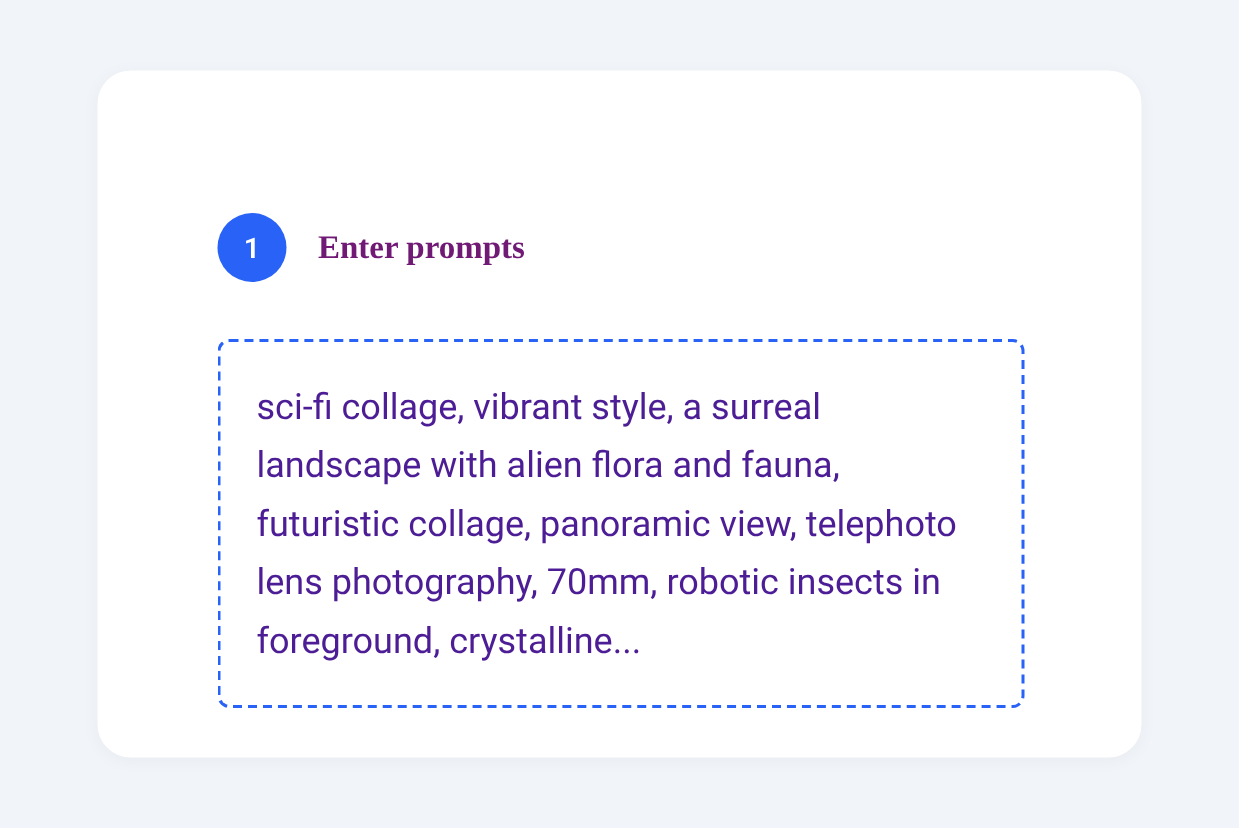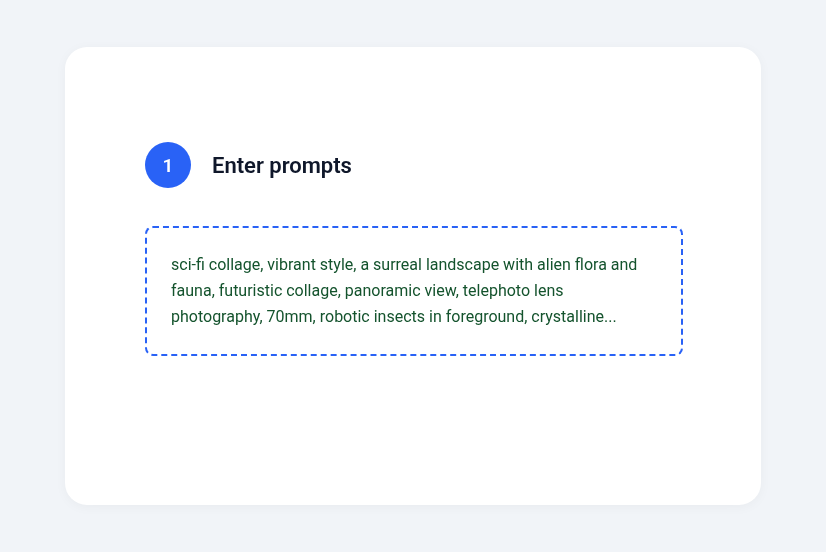--- a/index.html
+++ b/index.html
@@ -45,35 +45,36 @@
       justify-content: center;
     }
     
     .step-number {
       color: #ffffff;
       font-size: 19px;
       font-weight: 600;
     }
     
     .step-title {
-      color: #0f172a;
+      color: #701a75;
       font-size: 22px;
       font-weight: 600;
+      font-family: Liberation Serif, serif;
     }
     
     .prompt-box {
       border: 2px dashed #2962f6;
       border-radius: 8px;
       padding: 24px 24px;
       width: 538px;
     }
     
     .prompt-text {
-      color: #14532d;
-      font-size: 16px;
+      color: #4c1d95;
+      font-size: 24px;
       line-height: 1.62;
       font-weight: 400;
     }
   </style>
 </head>
 <body>
 
 <div class="card">
   <div class="header">
     <div class="step-badge">

